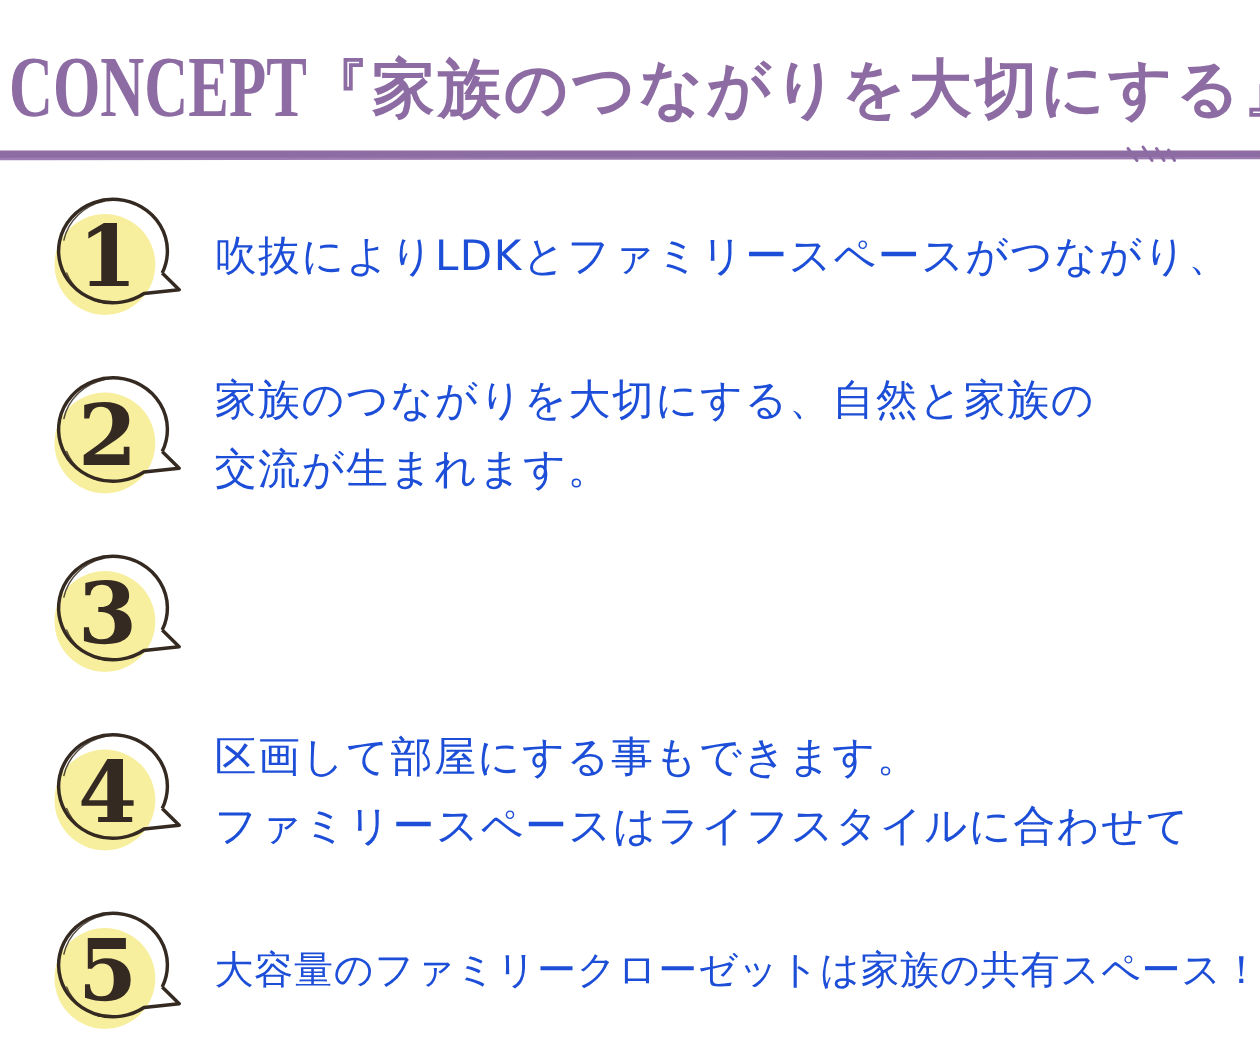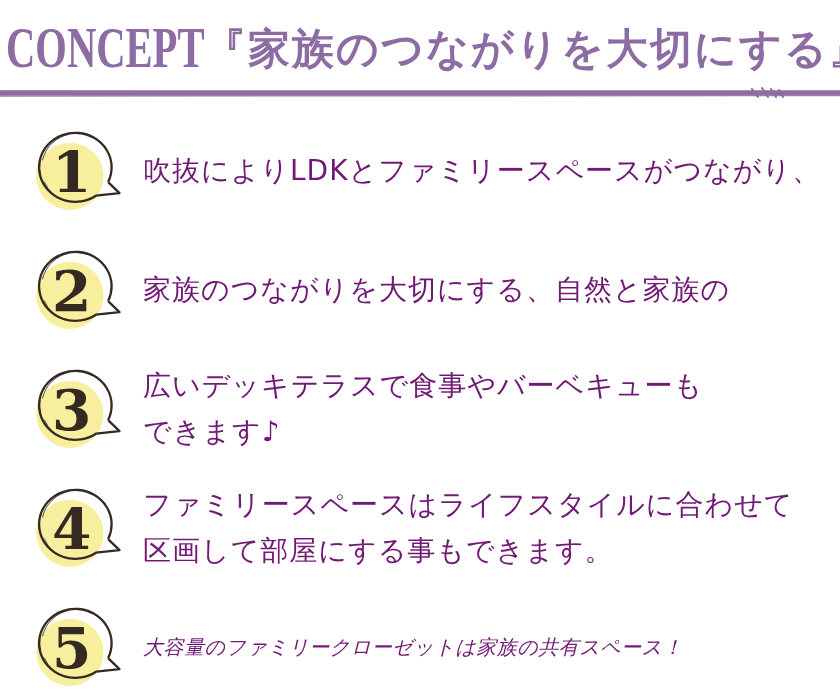--- a/index.html
+++ b/index.html
@@ -1,39 +1,39 @@
 <!DOCTYPE html>
 <html><head>
 <meta charset="utf-8">
 <style>
   html,body{margin:0;padding:0;background:#ffffff;}
   body{width:840px;height:700px;overflow:hidden;font-family:"DejaVu Sans",sans-serif;}
   .page{position:relative;width:840px;height:700px;background:#ffffff;}
 
   
-  .header{position:absolute;top:1px;left:0;width:840px;height:100px;}
+  .header{position:absolute;top:11px;left:0;width:840px;height:100px;}
   .header-row{position:absolute;left:6px;top:14px;display:flex;align-items:flex-end;}
   .concept-wrap{width:198px;height:66px;overflow:visible;}
   .concept{display:inline-block;font-family:"Liberation Serif","DejaVu Serif",serif;
            font-weight:bold;font-size:58px;line-height:66px;color:#8d6ba3;
            transform:scaleX(0.70);transform-origin:left bottom;letter-spacing:0px;white-space:nowrap;}
   .jp-title{font-size:42px;line-height:60px;font-weight:bold;color:#8d6ba3;
             letter-spacing:2px;white-space:nowrap;padding-bottom:2px;
             font-family:"DejaVu Sans",sans-serif;}
   .underline{position:absolute;left:0;top:85px;width:840px;height:14px;}
 
   
   .items{position:absolute;top:124px;left:0;width:840px;}
   .item{display:flex;align-items:center;height:93px;margin-bottom:26px;}
   .badge{flex:0 0 92px;width:92px;height:92px;margin-left:31px;margin-right:20px;position:relative;}
   .badge svg{display:block;width:100%;height:100%;overflow:visible;}
   .num{font-family:"DejaVu Serif","Liberation Serif",serif;font-weight:bold;}
   .text{flex:1;display:flex;flex-direction:column;justify-content:center;
-        font-size:28px;line-height:46px;letter-spacing:1px;color:#701a75;white-space:nowrap;}
-  .item-5 .text{font-size:20px;letter-spacing:0.5px;font-style:italic;}
+        font-size:28px;line-height:46px;letter-spacing:1px;color:#1d4ed8;white-space:nowrap;}
+  .item-5 .text{font-size:26px;letter-spacing:0.5px;}
   .line{height:46px;}
 </style>
 </head>
 <body>
 
 <div class="page">
 
   <div class="header">
     <div class="header-row">
       <div class="concept-wrap">
@@ -70,52 +70,49 @@
         <svg viewBox="0 0 104 100">
           <circle cx="44" cy="56" r="38" fill="#f8ef9e"></circle>
           <path d="M87.2 62.5 L100 75 L73.5 77.9 A41 39 0 1 1 87.2 62.5" fill="none" stroke="#352a21" stroke-width="2.6" stroke-linejoin="round"></path>
           <path d="M13 38 A40 38 0 0 1 44 8.2" fill="none" stroke="#352a21" stroke-width="1.1" opacity="0.85"></path>
           <path d="M15 62 A41 39 0 0 0 40 84.5" fill="none" stroke="#352a21" stroke-width="1.1" opacity="0.8"></path>
           <text class="num" x="46" y="51" font-size="64" fill="#352a21" text-anchor="middle" dominant-baseline="central">2</text>
         </svg>
       </div>
       <div class="text">
         <div class="line">家族のつながりを大切にする、自然と家族の</div>
+        <div class="line">交流が生まれます。</div>
       </div>
     </div>
 
     <div class="item item-3">
       <div class="badge">
         <svg viewBox="0 0 104 100">
           <circle cx="44" cy="56" r="38" fill="#f8ef9e"></circle>
           <path d="M87.2 62.5 L100 75 L73.5 77.9 A41 39 0 1 1 87.2 62.5" fill="none" stroke="#352a21" stroke-width="2.6" stroke-linejoin="round"></path>
           <path d="M13 38 A40 38 0 0 1 44 8.2" fill="none" stroke="#352a21" stroke-width="1.1" opacity="0.85"></path>
           <path d="M15 62 A41 39 0 0 0 40 84.5" fill="none" stroke="#352a21" stroke-width="1.1" opacity="0.8"></path>
           <text class="num" x="46" y="51" font-size="64" fill="#352a21" text-anchor="middle" dominant-baseline="central">3</text>
         </svg>
-      </div>
-      <div class="text">
-        <div class="line">広いデッキテラスで食事やバーベキューも</div>
-        <div class="line">できます♪</div>
       </div>
     </div>
 
     <div class="item item-4">
       <div class="badge">
         <svg viewBox="0 0 104 100">
           <circle cx="44" cy="56" r="38" fill="#f8ef9e"></circle>
           <path d="M87.2 62.5 L100 75 L73.5 77.9 A41 39 0 1 1 87.2 62.5" fill="none" stroke="#352a21" stroke-width="2.6" stroke-linejoin="round"></path>
           <path d="M13 38 A40 38 0 0 1 44 8.2" fill="none" stroke="#352a21" stroke-width="1.1" opacity="0.85"></path>
           <path d="M15 62 A41 39 0 0 0 40 84.5" fill="none" stroke="#352a21" stroke-width="1.1" opacity="0.8"></path>
           <text class="num" x="46" y="51" font-size="64" fill="#352a21" text-anchor="middle" dominant-baseline="central">4</text>
         </svg>
       </div>
       <div class="text">
+        <div class="line">区画して部屋にする事もできます。</div>
         <div class="line">ファミリースペースはライフスタイルに合わせて</div>
-        <div class="line">区画して部屋にする事もできます。</div>
       </div>
     </div>
 
     <div class="item item-5">
       <div class="badge">
         <svg viewBox="0 0 104 100">
           <circle cx="44" cy="56" r="38" fill="#f8ef9e"></circle>
           <path d="M87.2 62.5 L100 75 L73.5 77.9 A41 39 0 1 1 87.2 62.5" fill="none" stroke="#352a21" stroke-width="2.6" stroke-linejoin="round"></path>
           <path d="M13 38 A40 38 0 0 1 44 8.2" fill="none" stroke="#352a21" stroke-width="1.1" opacity="0.85"></path>
           <path d="M15 62 A41 39 0 0 0 40 84.5" fill="none" stroke="#352a21" stroke-width="1.1" opacity="0.8"></path>

